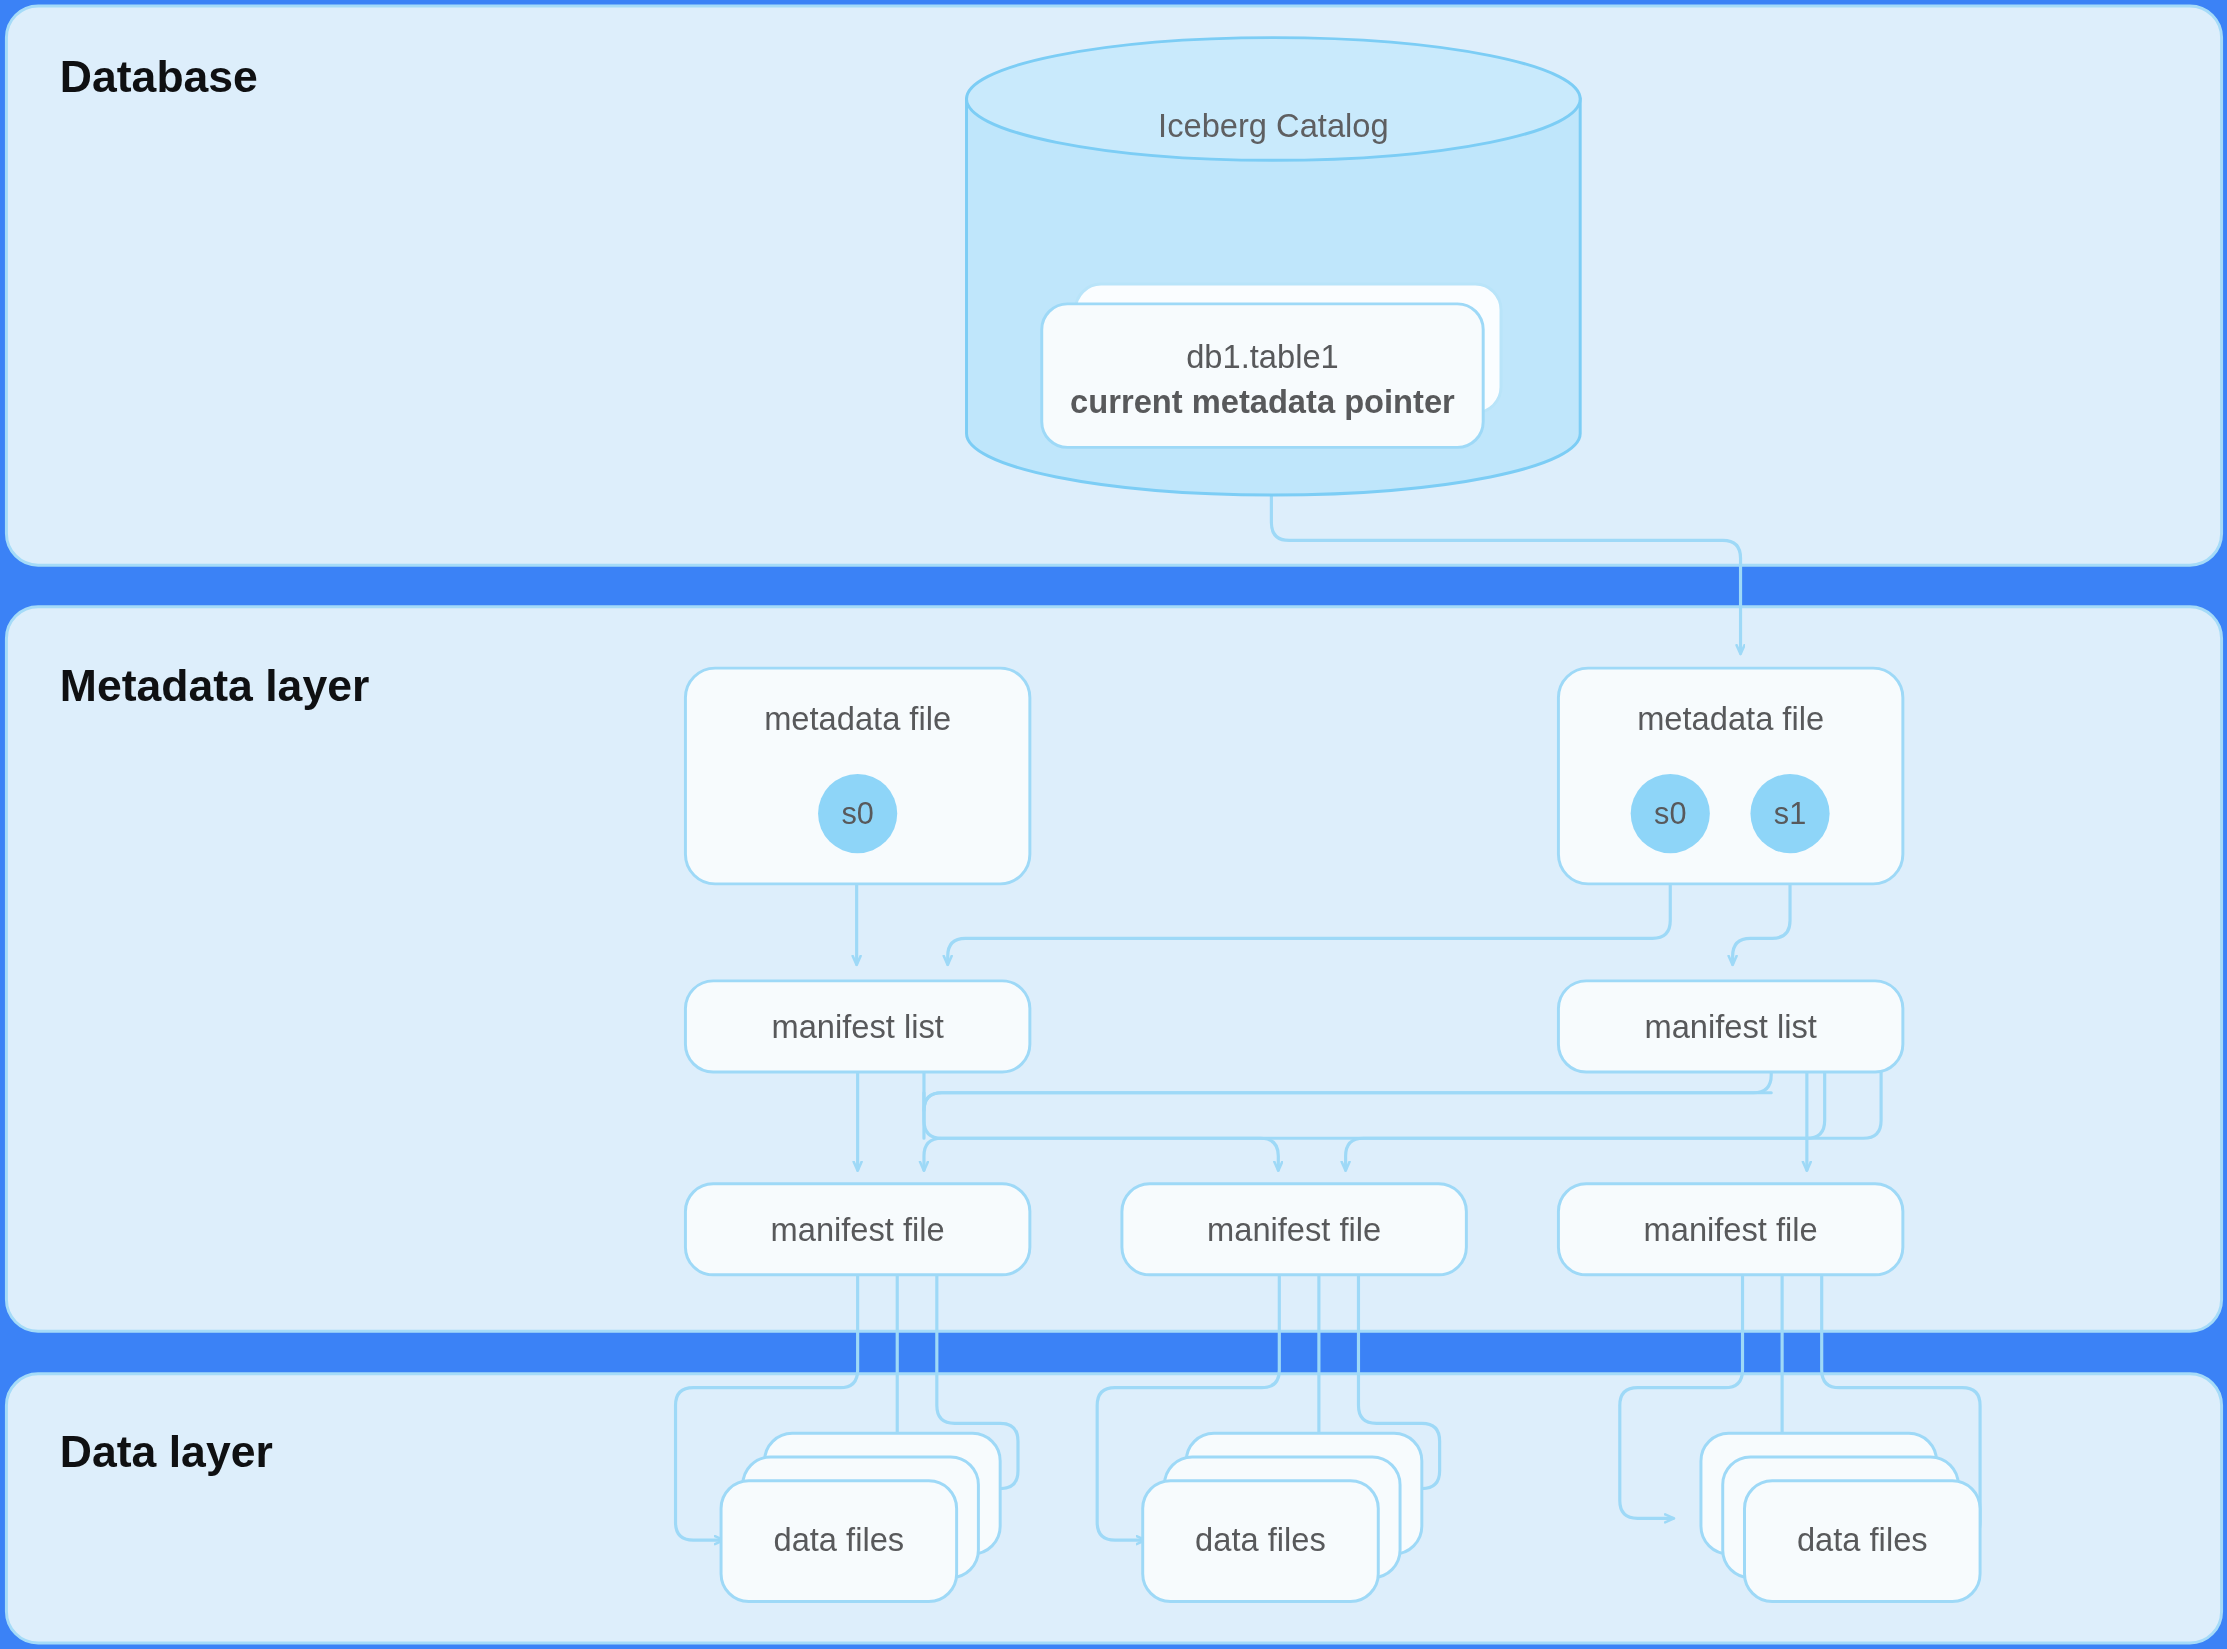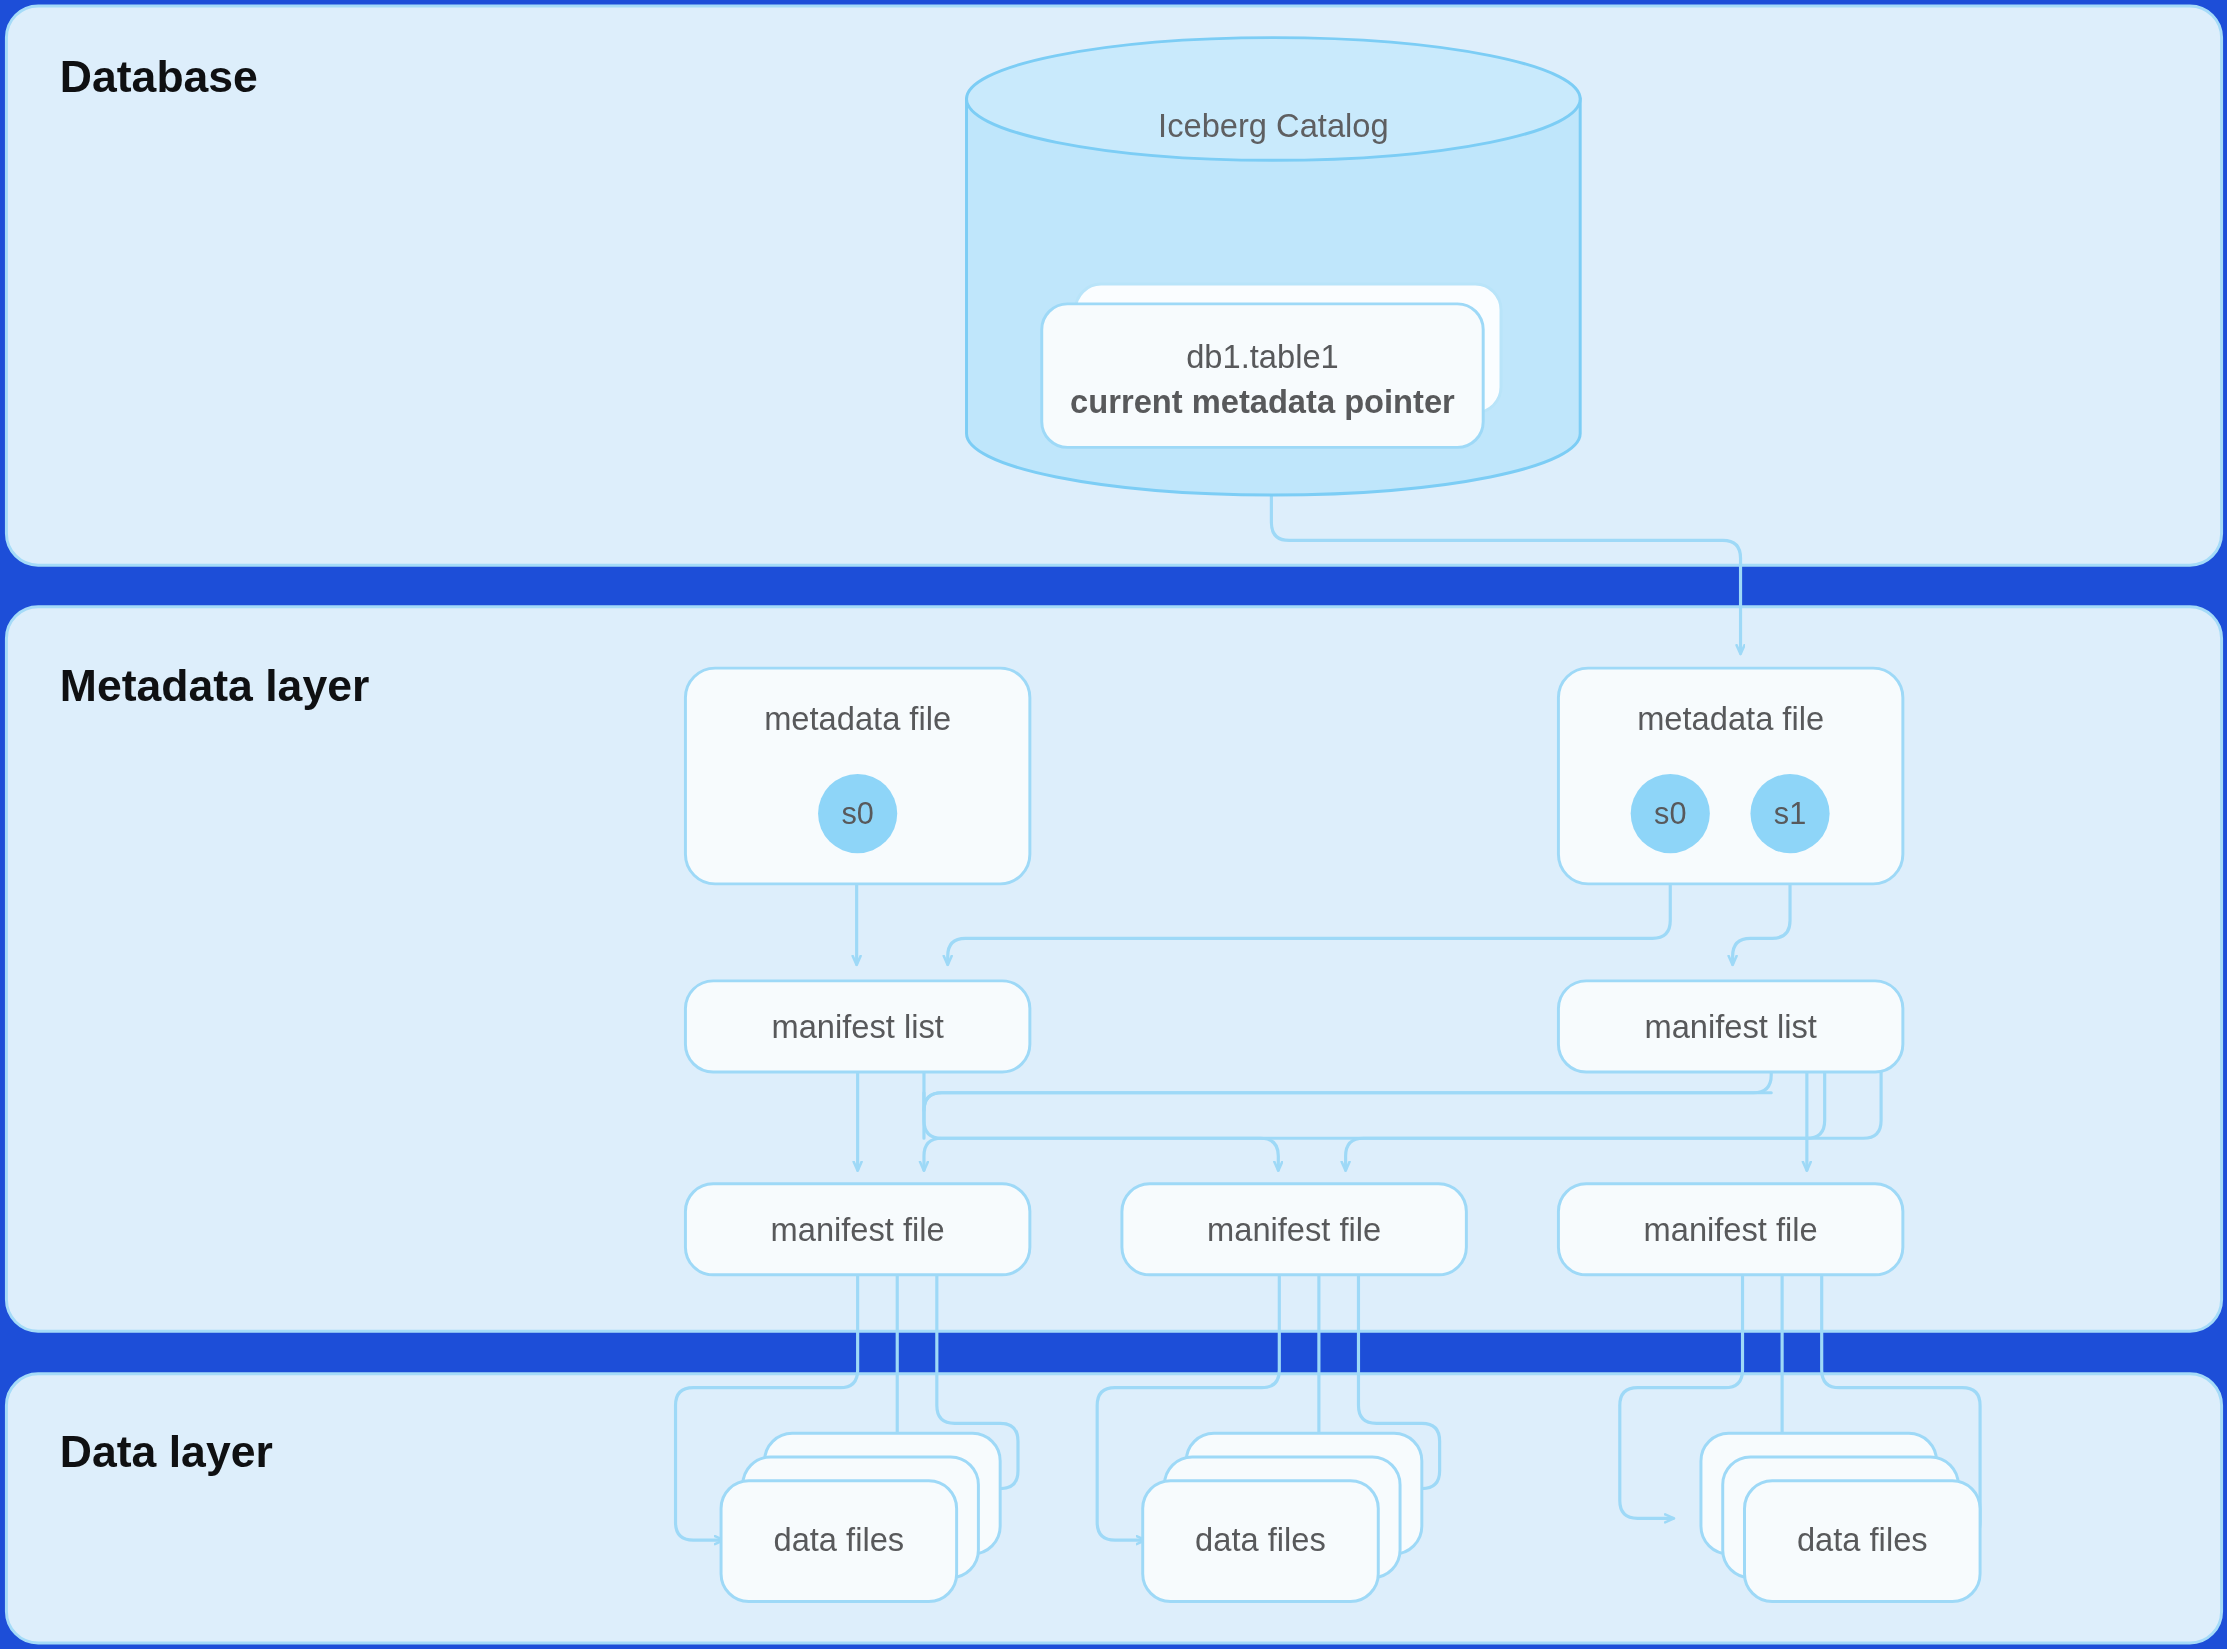--- a/index.html
+++ b/index.html
@@ -1,17 +1,17 @@
 <!DOCTYPE html>
 <html><head>
 <meta charset="utf-8">
 <style>
   html,body{margin:0;padding:0;background:#fbfbfa;}
   body{font-family:"Liberation Sans","DejaVu Sans",sans-serif;}
-  #stage{position:relative;width:2228px;height:1649px;background:#1d4ed8;overflow:hidden;}
+  #stage{position:relative;width:2228px;height:1649px;background:#3b82f6;overflow:hidden;}
   svg#diagram{position:absolute;inset:0;width:2228px;height:1649px;display:block;}
   .panel-rect{fill:#ddeefb;stroke:#a5dbf8;stroke-width:3;}
   .panel-title{font-family:"Liberation Sans","DejaVu Sans",sans-serif;font-size:45px;font-weight:bold;fill:#0f1012;}
   .cyl-body{fill:#bfe6fb;stroke:#7ccdf5;stroke-width:3;}
   .cyl-top{fill:#c9eafc;stroke:#7ccdf5;stroke-width:3;}
   .node-rect{fill:#f7fbfd;stroke:#9ed9f7;stroke-width:3;}
   .node-rect-shadow{fill:#fafdff;stroke:#b9e4f9;stroke-width:3;}
   .node-label{font-family:"Liberation Sans","DejaVu Sans",sans-serif;font-size:33px;fill:#58595b;text-anchor:middle;}
   .node-label-bold{font-family:"Liberation Sans","DejaVu Sans",sans-serif;font-size:33px;font-weight:bold;fill:#58595b;text-anchor:middle;}
   .cyl-label{font-family:"Liberation Sans","DejaVu Sans",sans-serif;font-size:33px;fill:#5e5f61;text-anchor:middle;}

